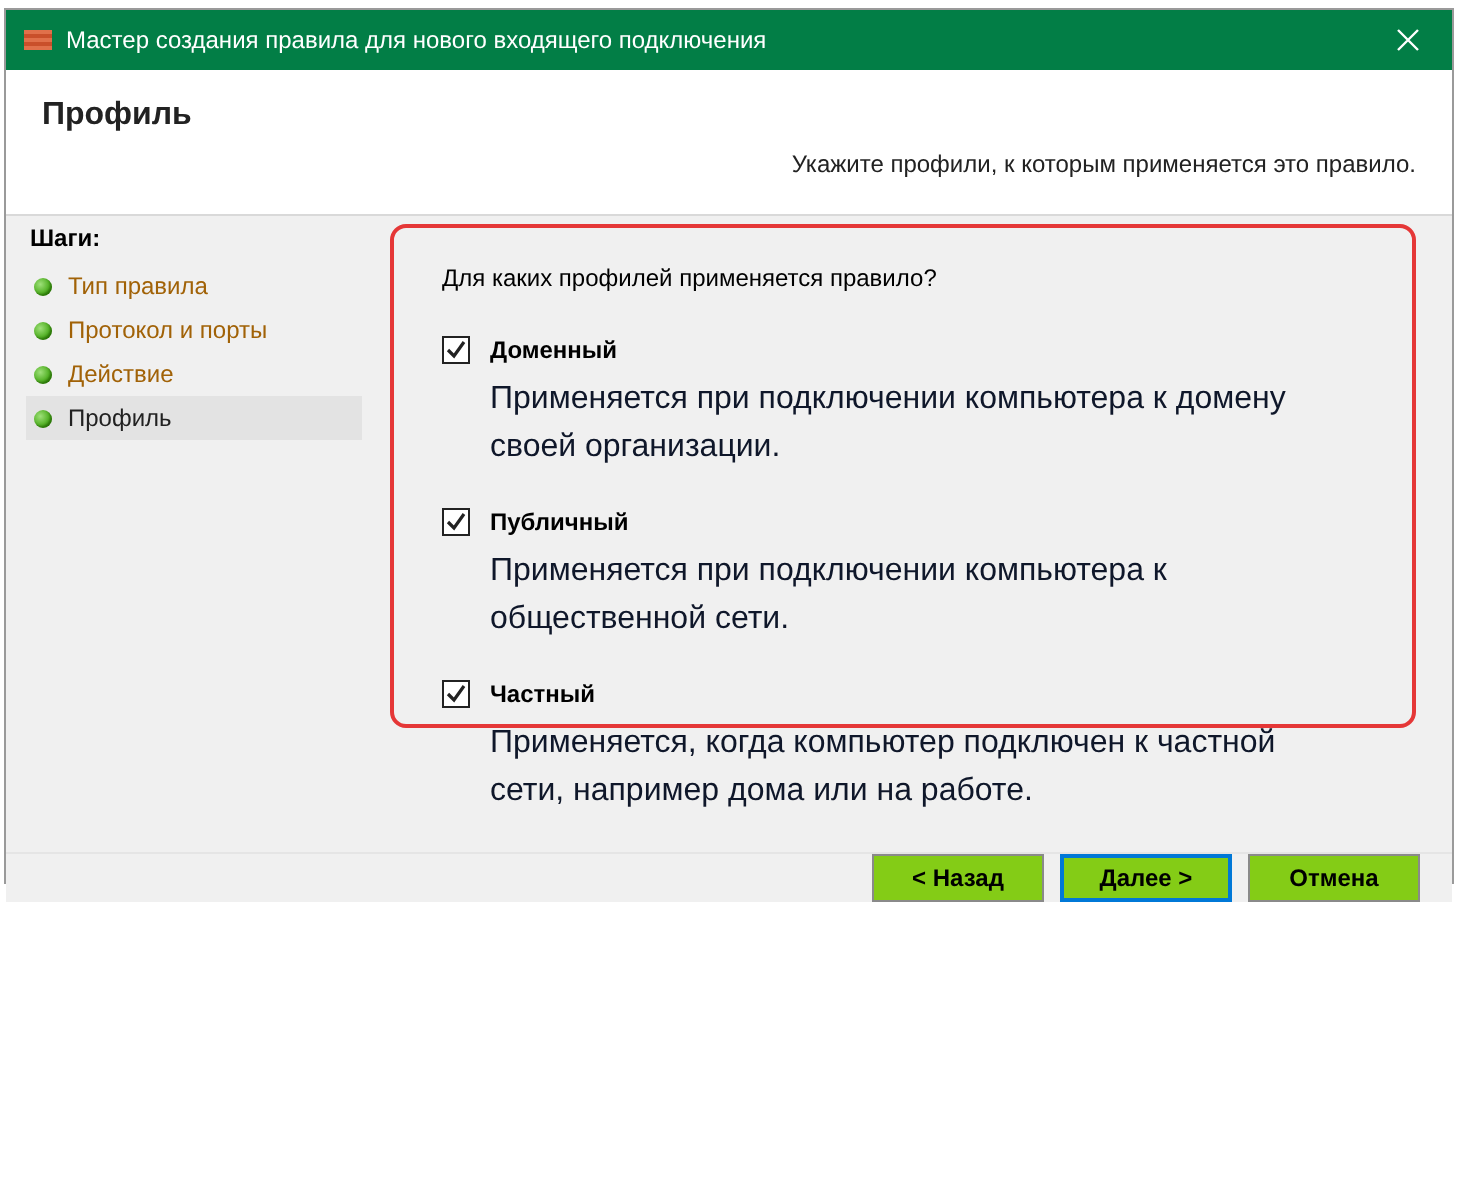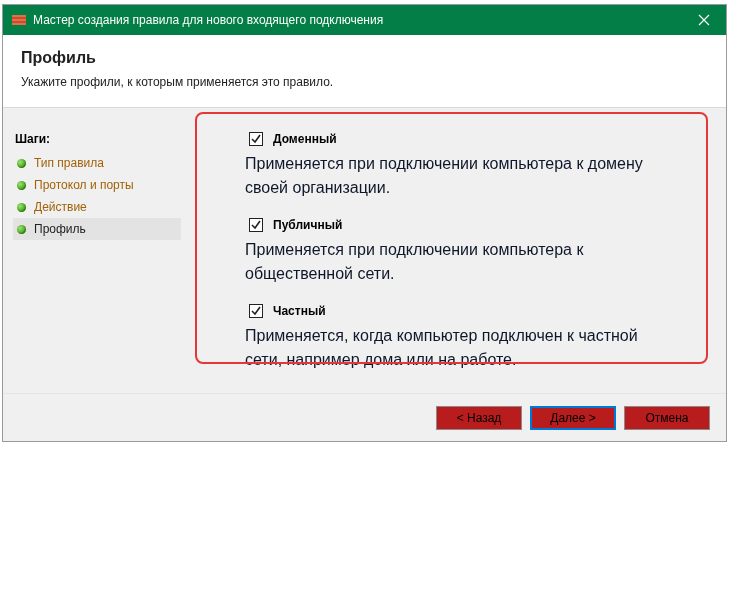--- a/index.html
+++ b/index.html
@@ -55,29 +55,30 @@
   }
   .header-block h1 {
     margin: 0 0 8px 0;
     font-size: 16px;
     font-weight: 700;
     color: #222;
   }
   .header-block .subtitle {
     font-size: 12px;
     color: #222;
+    text-align: right;
   }
   .body {
     flex: 1;
     display: flex;
     background: #f0f0f0;
   }
   .sidebar {
     width: 188px;
-    padding: 20px 10px;
+    padding: 0 10px;
   }
   .steps-label {
     font-weight: 700;
     font-size: 12px;
     padding: 4px 2px 6px 2px;
   }
   .step {
     display: flex;
     align-items: center;
     padding: 4px 4px;
@@ -119,21 +120,20 @@
   .question {
     font-size: 12px;
     margin-bottom: 22px;
   }
   .opt {
     margin-bottom: 18px;
   }
   .opt-row {
     display: flex;
     align-items: flex-start;
-    margin-left: 28px;
   }
   .chk {
     width: 14px; height: 14px;
     border: 1px solid #222;
     background: #fff;
     display: inline-flex;
     align-items: center;
     justify-content: center;
     margin-right: 10px;
     cursor: pointer;
@@ -157,25 +157,26 @@
     align-items: center;
     justify-content: flex-end;
     padding-right: 16px;
     gap: 8px;
     background: #f0f0f0;
   }
   .btn {
     min-width: 86px;
     height: 24px;
     border: 1px solid #8a8a8a;
-    background: #b91c1c;
+    background: #84cc16;
     font-size: 12px;
     font-family: inherit;
     cursor: pointer;
     padding: 0 10px;
+    font-weight: bold;
   }
   .btn.default {
     border: 2px solid #0078d7;
     padding: 0 9px;
   }
 </style>
 </head>
 <body>
 
 <div class="window">
@@ -219,20 +220,21 @@
       </div>
       <div class="step current">
         <span class="bullet"></span>
         <span>Профиль</span>
       </div>
     </div>
 
     <div class="main">
       <div class="highlight-box"></div>
       <div class="content-inner">
+        <div class="question">Для каких профилей применяется правило?</div>
 
         <div class="opt">
           <div class="opt-row">
             <span class="chk">
               <svg viewBox="0 0 10 10">
                   <path d="M1 5 L4 8 L9 1" stroke="#222" stroke-width="1.6" fill="none"></path>
                 </svg>
             </span>
             <span class="opt-label">Доменный</span>
           </div>

